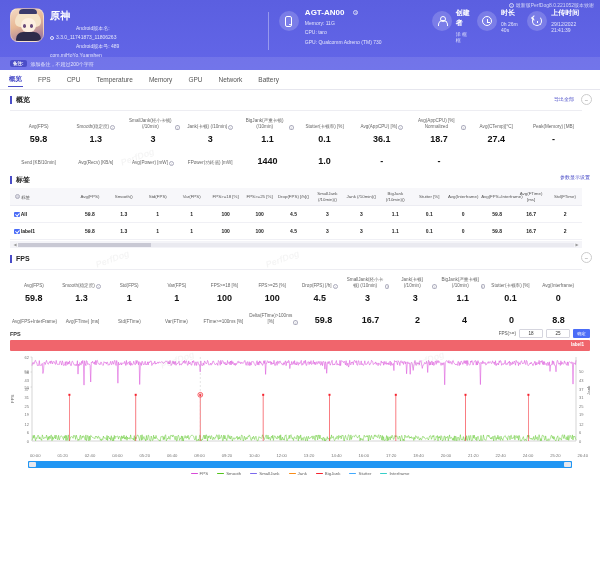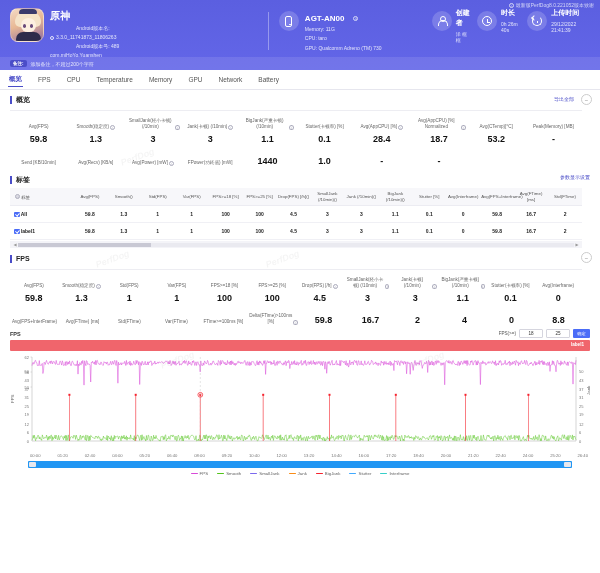--- a/index.html
+++ b/index.html
@@ -80,21 +80,21 @@
     margin-top: 3px;
   }
   .phone-glyph {
     width: 7px; height: 11px; border: 1px solid #fff; border-radius: 2px;
     position: relative;
   }
   .phone-glyph::after {
     content: ''; position: absolute; bottom: 1px; left: 2.2px;
     width: 2.5px; height: 1px; background: #fff; border-radius: 1px;
   }
-  .dev-name { font-size: 8px; font-weight: bold; display: flex; align-items: center; gap: 9px; margin-top: 6px; }
+  .dev-name { font-size: 8px; font-weight: bold; display: flex; align-items: center; gap: 9px; }
   .dev-line { font-size: 5px; color: #e3e4fb; margin-top: 2.5px; line-height: 7px; }
   .stat-group { display: flex; gap: 5px; margin-left: 8px; }
   .stat-item { display: flex; gap: 4px; }
   .stat-label { font-size: 7px; font-weight: bold; }
   .stat-value { font-size: 5px; color: #e3e4fb; margin-top: 3px; }
   .user-glyph { position: relative; width: 9px; height: 10px; }
   .user-glyph::before {
     content:''; position:absolute; top:0; left:2.5px; width:4px; height:4px;
     border:1px solid #fff; border-radius:50%;
   }
@@ -368,23 +368,23 @@
       <div class="m-head">Avg(AppCPU) [%]<span class="iq">i</span></div>
       <div class="m-head">Avg(AppCPU) [%] Normalized<span class="iq">i</span></div>
       <div class="m-head">Avg(CTemp)[°C]</div>
       <div class="m-head">Peak(Memory) [MB]</div>
       <div class="m-val">59.8</div>
       <div class="m-val">1.3</div>
       <div class="m-val">3</div>
       <div class="m-val">3</div>
       <div class="m-val">1.1</div>
       <div class="m-val">0.1</div>
-      <div class="m-val">28.4</div>
+      <div class="m-val">36.1</div>
       <div class="m-val">18.7</div>
-      <div class="m-val">53.2</div>
+      <div class="m-val">27.4</div>
       <div class="m-val">-</div>
     </div>
   <div class="metrics" id="ov-row2" style="grid-template-columns: repeat(10, 1fr);">
       <div class="m-head">Send [KB/10min]</div>
       <div class="m-head">Avg(Recv) [KB/s]</div>
       <div class="m-head">Avg(Power) [mW]<span class="iq">i</span></div>
       <div class="m-head">FPower(功耗值) [mW]</div>
       <div class="m-val">1440</div>
       <div class="m-val">1.0</div>
       <div class="m-val">-</div>

